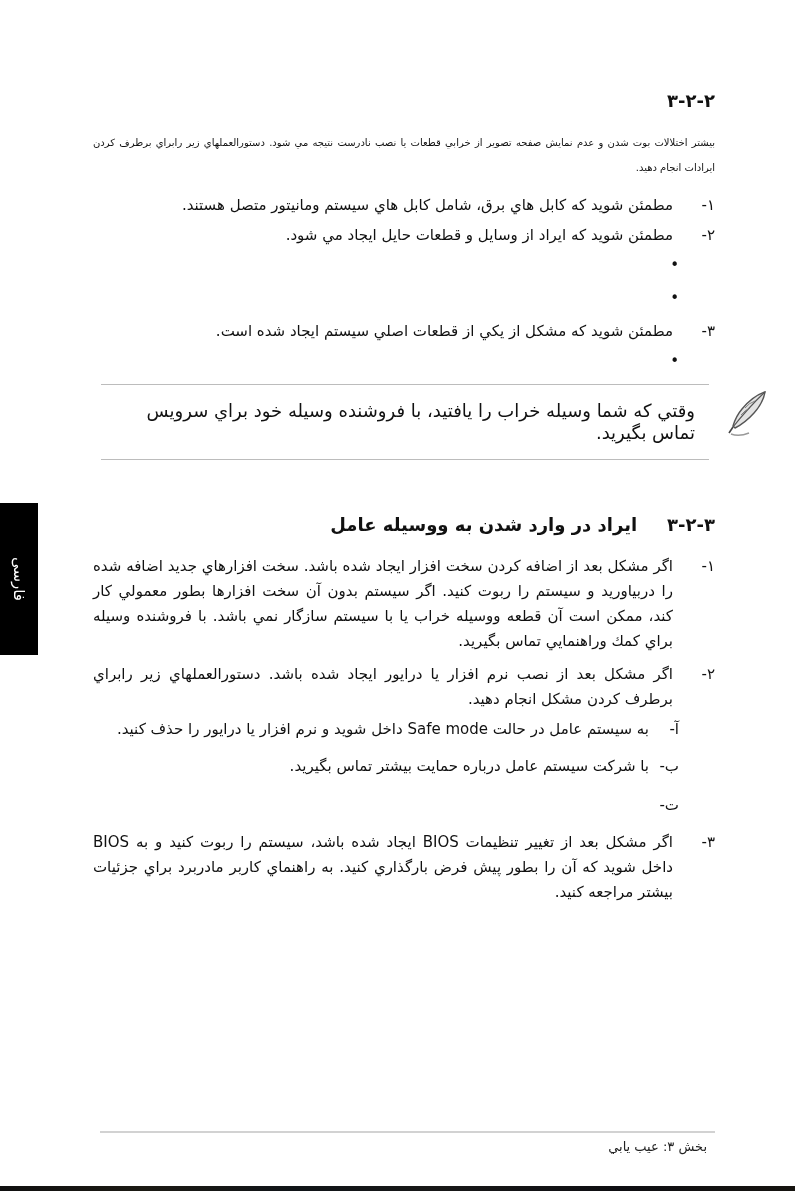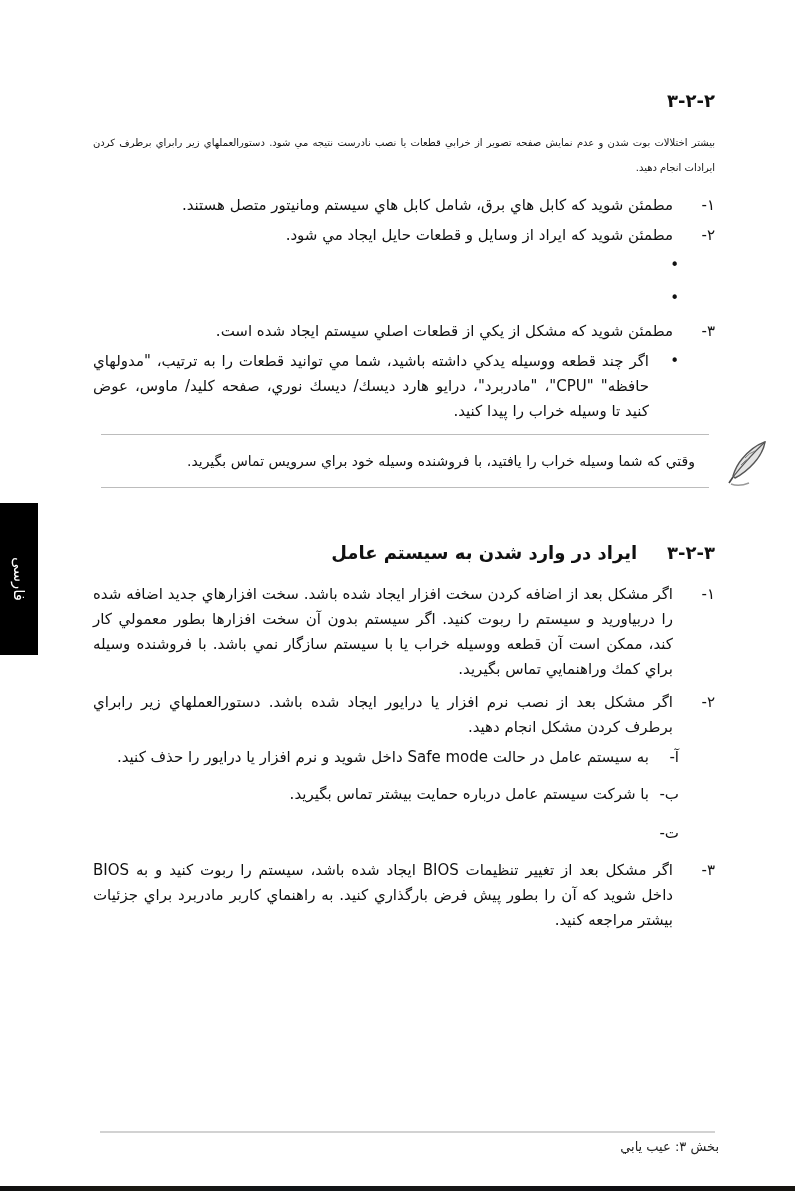--- a/index.html
+++ b/index.html
@@ -17,26 +17,26 @@
   .intro{font-size:10px;line-height:25px;text-align:justify;margin:0 0 13px;}
   .li{display:flex;font-size:15px;line-height:25px;margin:0 0 5px;}
   .li .marker{flex:0 0 42px;}
   .li .t{flex:1;text-align:justify;}
   .li.lv1{padding-right:36px;}
   .li.lv1 .marker{flex:0 0 30px;}
   .li.sp{margin-bottom:8px;}
   
   .note{position:relative;margin:10px 6px 0 8px;border-top:1.5px solid #bcbcbc;
         border-bottom:1.5px solid #bcbcbc;padding:15px 14px;}
-  .note-text{margin:0;font-size:14px;line-height:22px;text-align:right;}
+  .note-text{margin:0;font-size:18px;line-height:22px;text-align:right;}
   .pen{position:absolute;right:-66px;top:4px;width:50px;height:48px;display:block;}
   .sec2{margin-top:52px;}
   
   .footer-rule{position:absolute;top:1131px;left:100px;right:80px;border-top:2px solid #d2d2d2;}
-  .footer-text{position:absolute;top:1139px;right:76px;direction:rtl;font-size:13px;color:#222;}
+  .footer-text{position:absolute;top:1139px;right:88px;direction:rtl;font-size:13px;color:#222;}
   
   .scan-edge{position:absolute;top:1186px;left:0;width:100%;height:5px;
         background:linear-gradient(90deg,#101010 0%,#1c1a14 18%,#101418 37%,#181818 55%,#0e0e12 78%,#161410 100%);}
 </style>
 </head>
 <body>
 
 <div class="page">
 
   <div class="lang-tab">
@@ -64,39 +64,38 @@
     </div>
     <div class="li lv1 sp">
       <span class="marker">•</span>
     </div>
     <div class="li lv0">
       <span class="marker">۳-</span>
       <div class="t">مطمئن شويد كه مشكل از يكي از قطعات اصلي سيستم ايجاد شده است.</div>
     </div>
     <div class="li lv1">
       <span class="marker">•</span>
-      <div class="t">اگر چند قطعه ووسيله يدكي داشته باشيد، شما مي توانيد قطعات را به ترتيب، "مدولهاي حافظه" "CPU"، "مادربرد"، درايو هارد ديسك/ ديسك نوري، صفحه كليد/ ماوس، عوض كنيد تا وسيله خراب را پيدا كنيد.</div>
     </div>
 
     <div class="note">
       <p class="note-text">وقتي كه شما وسيله خراب را يافتيد، با فروشنده وسيله خود براي سرويس تماس بگيريد.</p>
       <span class="pen">
         <svg width="50" height="48" viewBox="0 0 50 48" xmlns="http://www.w3.org/2000/svg">
           <path d="M40 3 Q28 7 17 20 Q11 27 8 37 L10 39 Q20 34 29 24 Q38 14 40 3 Z" fill="#e3e3e3" stroke="#555" stroke-width="1.4"></path>
           <path d="M40 3 Q24 18 8 38" fill="none" stroke="#555" stroke-width="1.2"></path>
           <path d="M8 38 L4 44" fill="none" stroke="#444" stroke-width="1.6"></path>
           <path d="M30 12 Q24 14 20 19 M25 19 Q20 21 16 26" fill="none" stroke="#777" stroke-width="0.9"></path>
           <path d="M6 45 Q14 48 24 44" fill="none" stroke="#999" stroke-width="1.4"></path>
         </svg>
       </span>
     </div>
 
     <h1 class="sec sec2">
       <span class="sec-num">۳-۲-۳</span>
-      <span class="sec-title">ايراد در وارد شدن به سيستم عامل</span>
+      <span class="sec-title">ايراد در وارد شدن به ووسيله عامل</span>
     </h1>
 
     <div class="li lv0 sp">
       <span class="marker">۱-</span>
       <div class="t">اگر مشكل بعد از اضافه كردن سخت افزار ايجاد شده باشد. سخت افزارهاي جديد اضافه شده را دربياوريد و سيستم را ربوت كنيد. اگر سيستم بدون آن سخت افزارها بطور معمولي كار كند، ممكن است آن قطعه ووسيله خراب يا با سيستم سازگار نمي باشد. با فروشنده وسيله براي كمك وراهنمايي تماس بگيريد.</div>
     </div>
     <div class="li lv0">
       <span class="marker">۲-</span>
       <div class="t">اگر مشكل بعد از نصب نرم افزار يا درايور ايجاد شده باشد. دستورالعملهاي زير رابراي برطرف كردن مشكل انجام دهيد.</div>
     </div>

